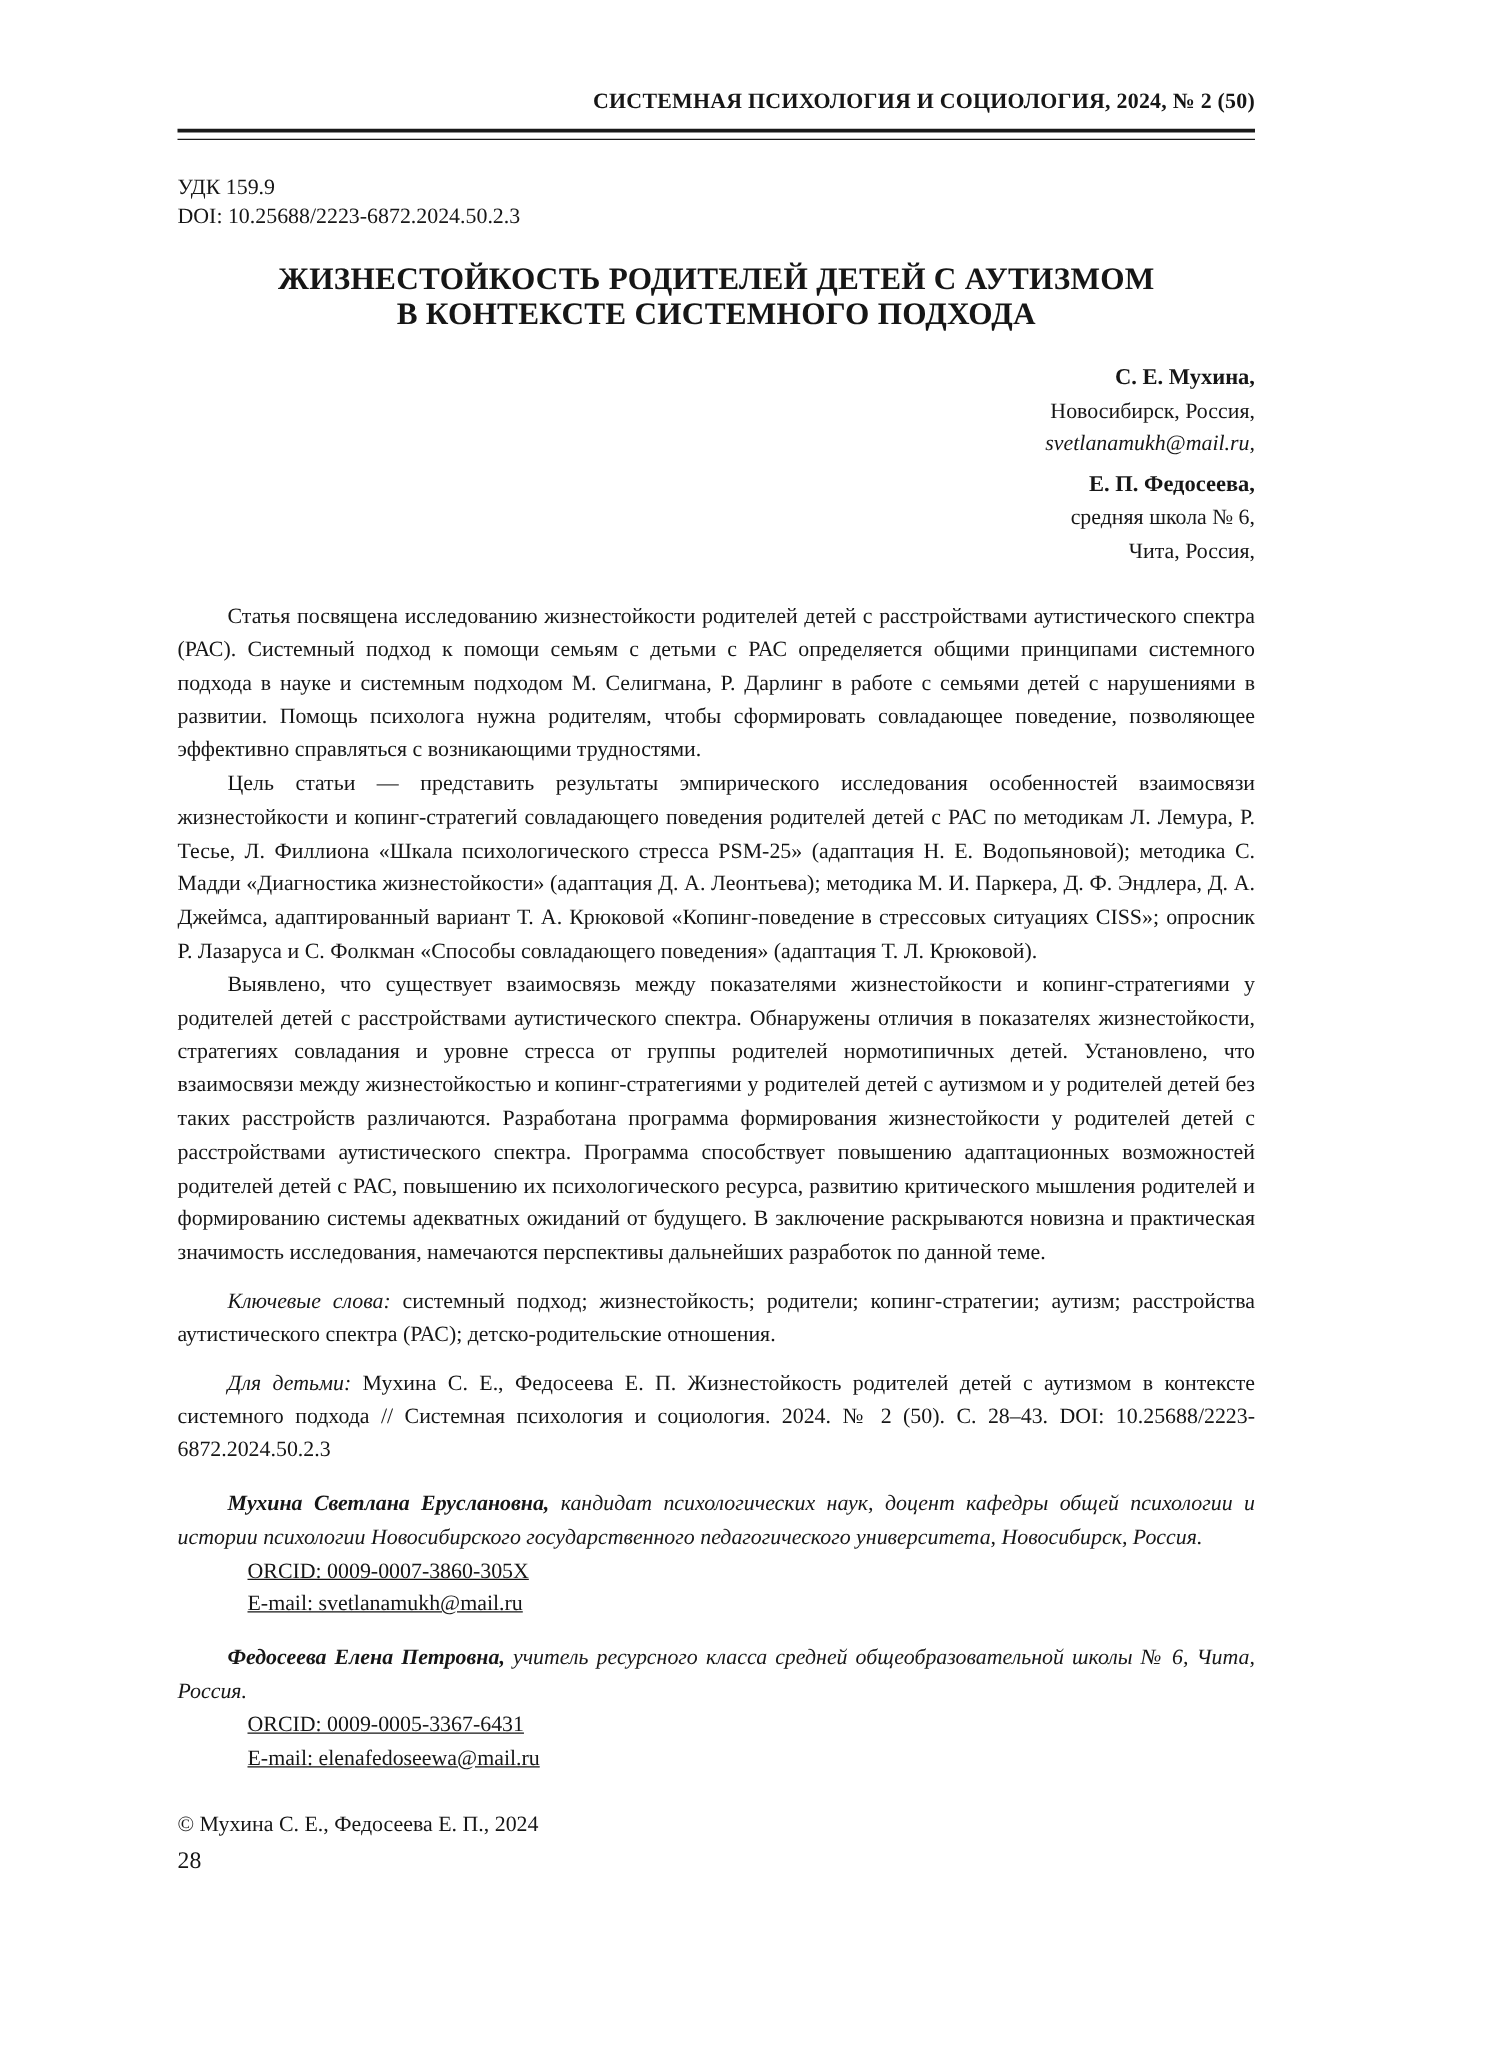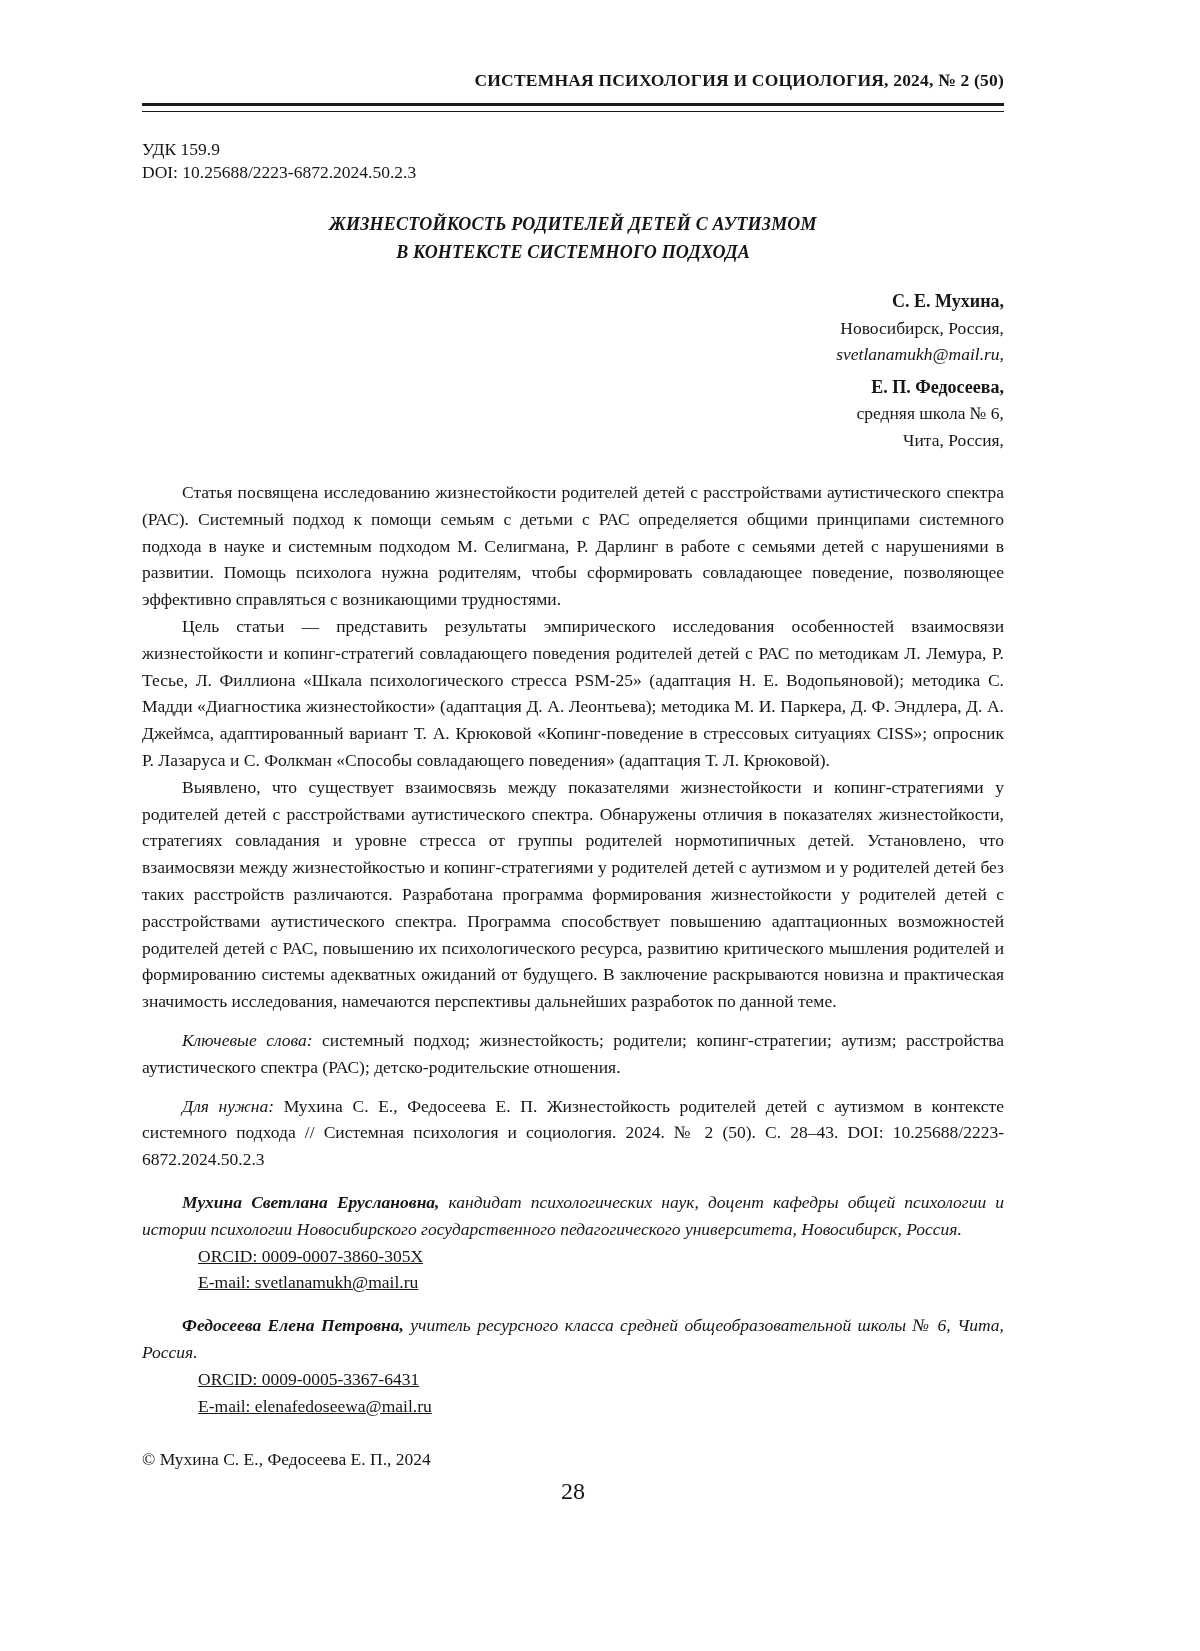--- a/index.html
+++ b/index.html
@@ -36,25 +36,24 @@
     margin: 0 0 26px 0;
   }
   .meta-line {
     font-size: 17.5px;
     line-height: 23px;
     margin: 0;
   }
   .article-title {
     text-align: center;
     font-weight: bold;
-    font-size: 18px;
+    font-size: 25px;
     line-height: 28px;
     margin: 26px 0 0 0;
     letter-spacing: 0.2px;
-    font-style: italic;
   }
   .authors-block {
     text-align: right;
     font-size: 17.5px;
     line-height: 26.5px;
     margin-top: 22px;
   }
   .author-name {
     font-weight: bold;
     font-size: 18px;
@@ -96,22 +95,21 @@
   }
   .copyright-line {
     margin-top: 30px;
     font-size: 17.5px;
   }
   .page-number {
     position: absolute;
     left: 142px;
     right: 196px;
     top: 1478px;
-    text-align: center;
-    font-size: 24px;
+    font-size: 19px;
   }
 </style>
 </head>
 <body>
 
 <div class="page">
 
   <div class="journal-header">СИСТЕМНАЯ ПСИХОЛОГИЯ И СОЦИОЛОГИЯ, 2024, № 2 (50)</div>
 
   <div class="double-rule"></div>
@@ -138,21 +136,21 @@
     <p class="para">Статья посвящена исследованию жизнестойкости родителей детей с расстройствами аутистического спектра (РАС). Системный подход к помощи семьям с детьми с РАС определяется общими принципами системного подхода в науке и системным подходом М. Селигмана, Р. Дарлинг в работе с семьями детей с нарушениями в развитии. Помощь психолога нужна родителям, чтобы сформировать совладающее поведение, позволяющее эффективно справляться с возникающими трудностями.</p>
     <p class="para">Цель статьи — представить результаты эмпирического исследования особенностей взаимосвязи жизнестойкости и копинг-стратегий совладающего поведения родителей детей с РАС по методикам Л. Лемура, Р. Тесье, Л. Филлиона «Шкала психологического стресса PSM-25» (адаптация Н. Е. Водопьяновой); методика С. Мадди «Диагностика жизнестойкости» (адаптация Д. А. Леонтьева); методика М. И. Паркера, Д. Ф. Эндлера, Д. А. Джеймса, адаптированный вариант Т. А. Крюковой «Копинг-поведение в стрессовых ситуациях CISS»; опросник Р. Лазаруса и С. Фолкман «Способы совладающего поведения» (адаптация Т. Л. Крюковой).</p>
     <p class="para">Выявлено, что существует взаимосвязь между показателями жизнестойкости и копинг-стратегиями у родителей детей с расстройствами аутистического спектра. Обнаружены отличия в показателях жизнестойкости, стратегиях совладания и уровне стресса от группы родителей нормотипичных детей. Установлено, что взаимосвязи между жизнестойкостью и копинг-стратегиями у родителей детей с аутизмом и у родителей детей без таких расстройств различаются. Разработана программа формирования жизнестойкости у родителей детей с расстройствами аутистического спектра. Программа способствует повышению адаптационных возможностей родителей детей с РАС, повышению их психологического ресурса, развитию критического мышления родителей и формированию системы адекватных ожиданий от будущего. В заключение раскрываются новизна и практическая значимость исследования, намечаются перспективы дальнейших разработок по данной теме.</p>
   </div>
 
   <p class="keywords-para">
     <span class="italic-label">Ключевые слова:</span><span> системный подход; жизнестойкость; родители; копинг-стратегии; аутизм; расстройства аутистического спектра (РАС); детско-родительские отношения.</span>
   </p>
 
   <p class="citation-para">
-    <span class="italic-label">Для нужна:</span><span> Мухина С. Е., Федосеева Е. П. Жизнестойкость родителей детей с аутизмом в контексте системного подхода // Системная психология и социология. 2024. № 2 (50). С. 28–43. DOI: 10.25688/2223-6872.2024.50.2.3</span>
+    <span class="italic-label">Для детьми:</span><span> Мухина С. Е., Федосеева Е. П. Жизнестойкость родителей детей с аутизмом в контексте системного подхода // Системная психология и социология. 2024. № 2 (50). С. 28–43. DOI: 10.25688/2223-6872.2024.50.2.3</span>
   </p>
 
   <div class="bio-block">
     <p class="bio-para">
       <span class="bio-name">Мухина Светлана Еруслановна,</span><span> кандидат психологических наук, доцент кафедры общей психологии и истории психологии Новосибирского государственного педагогического университета, Новосибирск, Россия.</span>
     </p>
     <p class="bio-line">ORCID: 0009-0007-3860-305X</p>
     <p class="bio-line">E-mail: svetlanamukh@mail.ru</p>
   </div>
 

